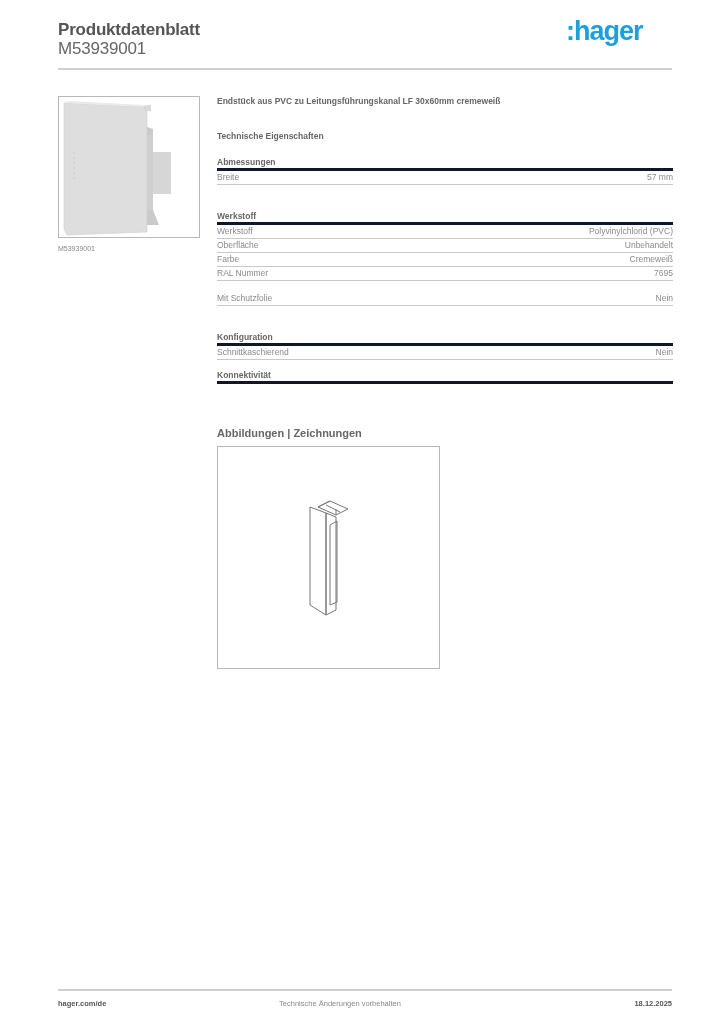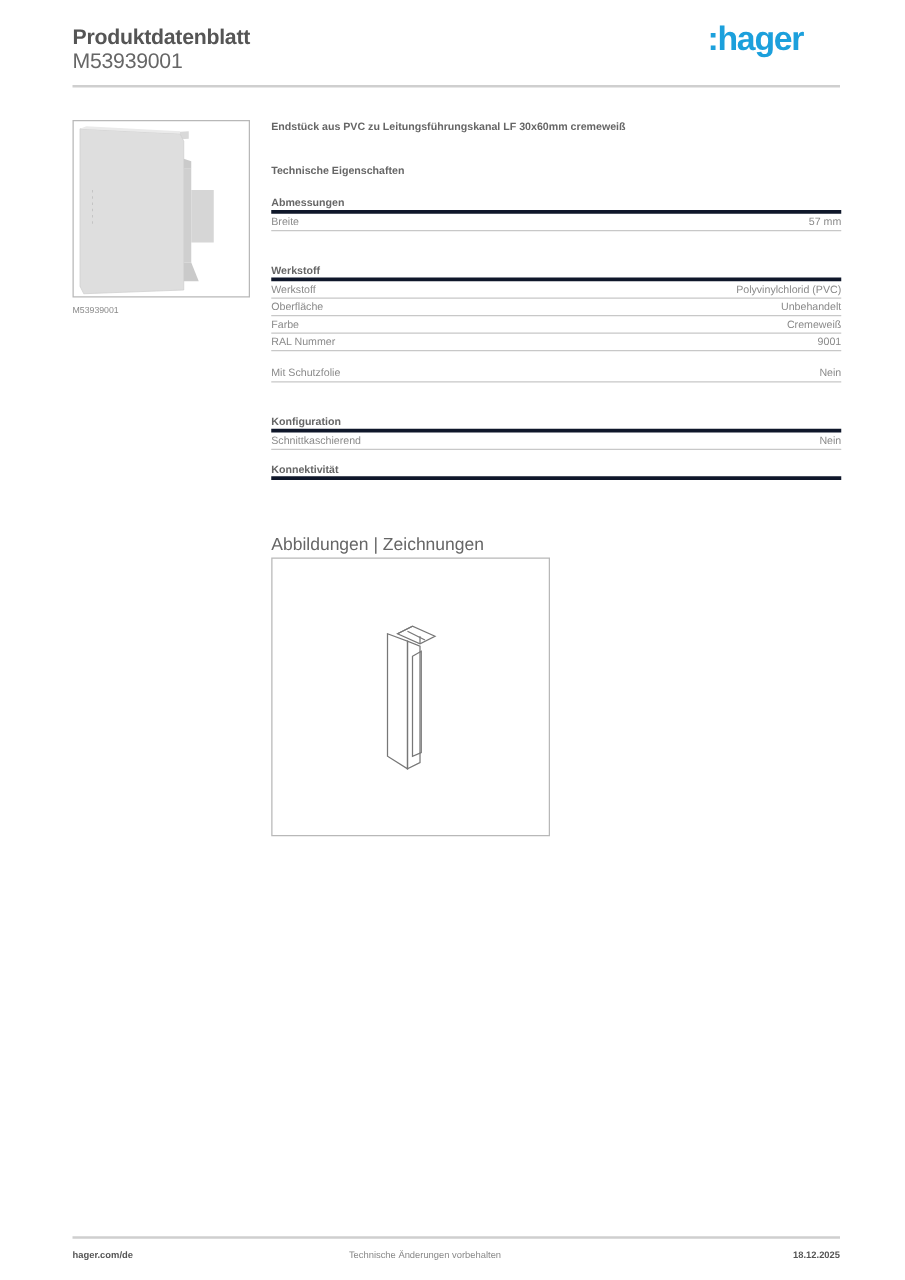--- a/index.html
+++ b/index.html
@@ -15,21 +15,21 @@
   .thumb-caption { left: 58px; top: 245px; font-size: 7px; color: #888; }
 
   .right { left: 217px; width: 456px; }
   .product-desc { top: 96px; font-size: 8.5px; font-weight: bold; color: #666; }
   .tech-heading { top: 131px; font-size: 8.5px; font-weight: bold; color: #666; }
 
   .group-title { font-size: 8.5px; font-weight: bold; color: #666; height: 12px; line-height: 12px; border-bottom: 3px solid #0f172a; }
   .row { display: flex; justify-content: space-between; font-size: 8.5px; color: #8a8a8a; border-bottom: 1px solid #c8c8c8; line-height: 13px; }
   .row .val { text-align: right; }
 
-  .drawings-heading { top: 427px; font-size: 14px; font-weight: normal; color: #666; }
+  .drawings-heading { top: 427px; font-size: 11px; font-weight: bold; color: #666; }
   .drawing-box { left: 217px; top: 446px; width: 223px; height: 223px; border: 1px solid #b8b8b8; box-sizing: border-box; background: #fff; }
 
   .footer-rule { left: 58px; top: 989px; width: 614px; height: 2px; background: #cfcfcf; }
   .footer-left { left: 58px; top: 999px; font-size: 7.5px; font-weight: bold; color: #555; }
   .footer-center { left: 0; width: 680px; top: 999px; font-size: 7.5px; color: #888; text-align: center; }
   .footer-right { right: 52px; top: 999px; font-size: 7.5px; font-weight: bold; color: #555; }
 </style>
 </head>
 <body>
 
@@ -72,21 +72,21 @@
   <div class="row">
     <span>Oberfläche</span>
     <span class="val">Unbehandelt</span>
   </div>
   <div class="row">
     <span>Farbe</span>
     <span class="val">Cremeweiß</span>
   </div>
   <div class="row">
     <span>RAL Nummer</span>
-    <span class="val">9001</span>
+    <span class="val">7695</span>
   </div>
 </div>
 
 <div class="abs right" style="top:292px;">
   <div class="row">
     <span>Mit Schutzfolie</span>
     <span class="val">Nein</span>
   </div>
 </div>
 

